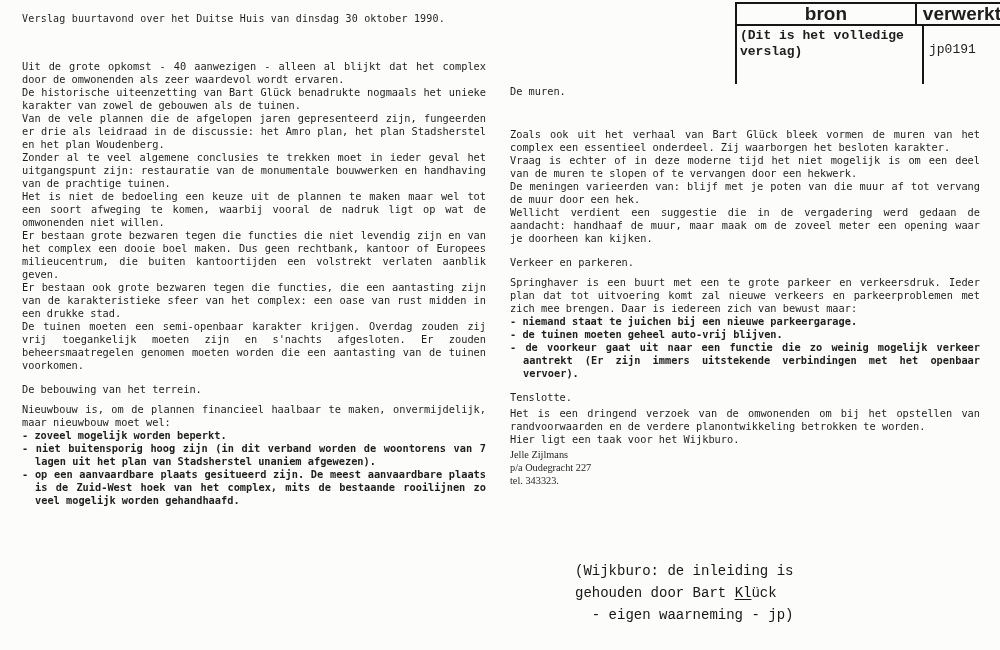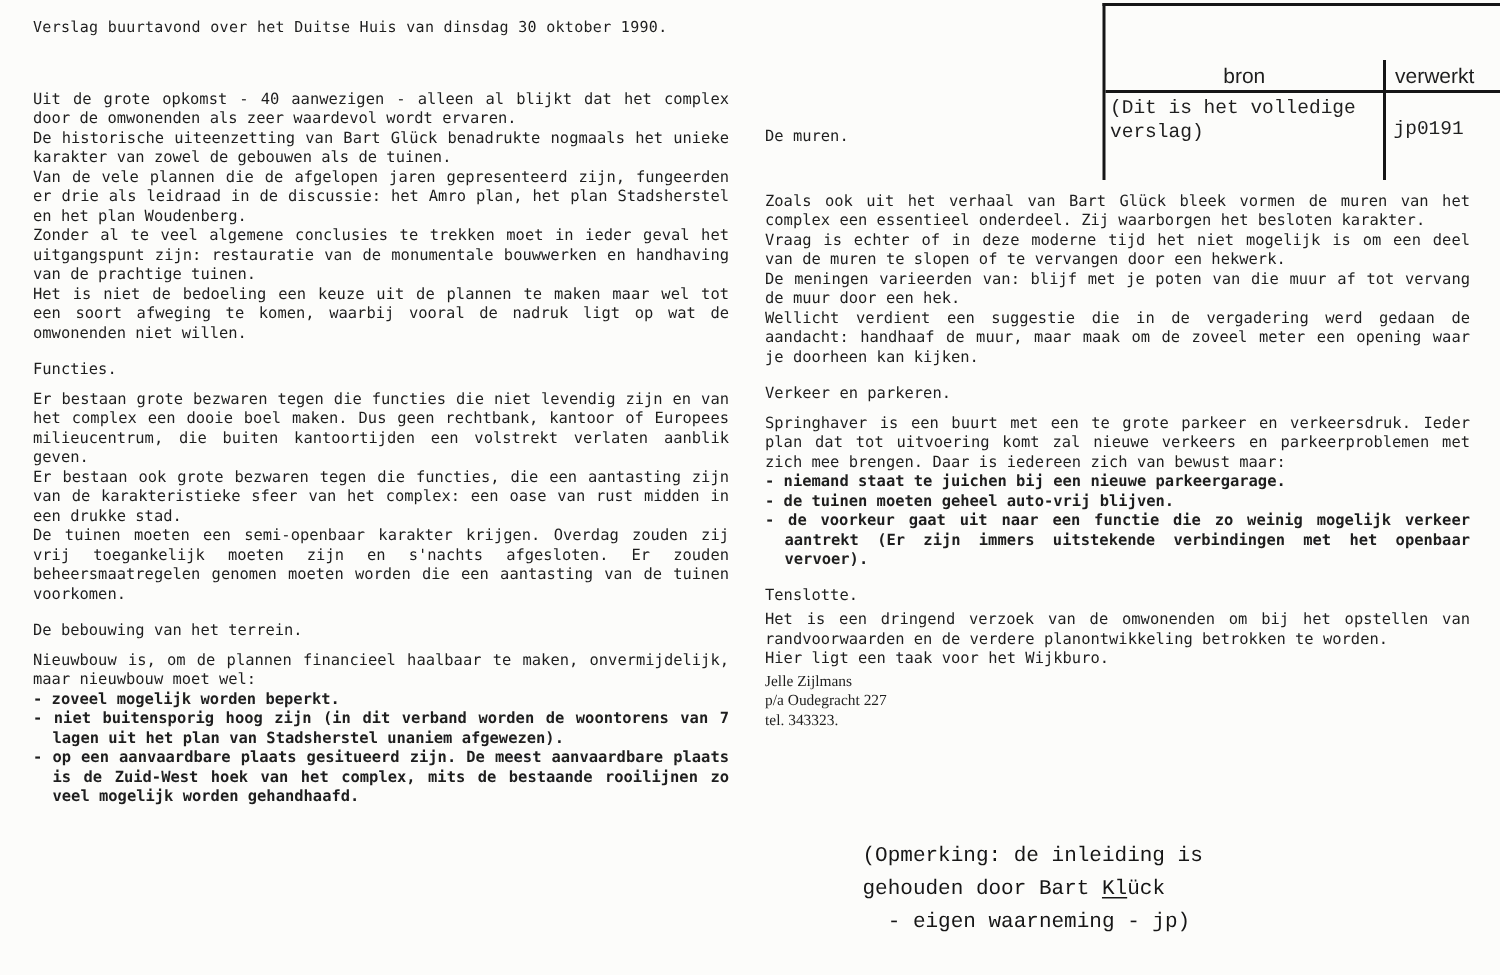--- a/index.html
+++ b/index.html
@@ -22,27 +22,27 @@
   
   .stamp{
     position:absolute;left:735px;top:2px;width:264px;
     border-top:2.5px solid #161616;border-left:2.5px solid #161616;
   }
   .st-row{display:flex;}
   .st-c1{width:187px;border-right:2.5px solid #161616;box-sizing:border-box;}
   .st-c2{flex:1;}
   .st-head{border-bottom:2.5px solid #161616;}
   .st-head .st-c1,.st-head .st-c2{
-    font-family:"Liberation Sans",sans-serif;font-weight:normal;
-    font-size:14px;line-height:20px;margin-top:36px;
+    font-family:"Liberation Sans",sans-serif;font-weight:bold;
+    font-size:19px;line-height:20px;
   }
   .st-head .st-c1{text-align:center;}
   .st-head .st-c2{padding-left:6px;}
   .st-body{height:58px;}
-  .st-body .st-c1{font-family:"Liberation Mono",monospace;font-size:13px;line-height:15.5px;padding:2px 2px 0 3px;}
+  .st-body .st-c1{font-family:"Liberation Mono",monospace;font-size:13px;line-height:15.5px;padding:2px 2px 0 3px;font-weight:bold;}
   .st-body .st-c2{font-family:"Liberation Mono",monospace;font-size:13px;padding:17px 0 0 5px;}
   
   .note{
     position:absolute;left:575px;top:560px;
     font-family:"Liberation Mono",monospace;font-size:14px;line-height:22px;color:#161616;
   }
   .note .l3{padding-left:2ch;}
   .note u{text-underline-offset:2px;}
 </style>
 </head>
@@ -65,21 +65,20 @@
     <div class="doc-title">Verslag buurtavond over het Duitse Huis van dinsdag 30 oktober 1990.</div>
 
     <div class="block">
       <p>Uit de grote opkomst - 40 aanwezigen - alleen al blijkt dat het complex door de omwonenden als zeer waardevol wordt ervaren.</p>
       <p>De historische uiteenzetting van Bart Glück benadrukte nogmaals het unieke karakter van zowel de gebouwen als de tuinen.</p>
       <p>Van de vele plannen die de afgelopen jaren gepresenteerd zijn, fungeerden er drie als leidraad in de discussie: het Amro plan, het plan Stadsherstel en het plan Woudenberg.</p>
       <p>Zonder al te veel algemene conclusies te trekken moet in ieder geval het uitgangspunt zijn: restauratie van de monumentale bouwwerken en handhaving van de prachtige tuinen.</p>
       <p>Het is niet de bedoeling een keuze uit de plannen te maken maar wel tot een soort afweging te komen, waarbij vooral de nadruk ligt op wat de omwonenden niet willen.</p>
     </div>
 
-    <h2 class="shead">Functies.</h2>
     <div class="block">
       <p>Er bestaan grote bezwaren tegen die functies die niet levendig zijn en van het complex een dooie boel maken. Dus geen rechtbank, kantoor of Europees milieucentrum, die buiten kantoortijden een volstrekt verlaten aanblik geven.</p>
       <p>Er bestaan ook grote bezwaren tegen die functies, die een aantasting zijn van de karakteristieke sfeer van het complex: een oase van rust midden in een drukke stad.</p>
     </div>
 
     <div class="block">
       <p>De tuinen moeten een semi-openbaar karakter krijgen. Overdag zouden zij vrij toegankelijk moeten zijn en s'nachts afgesloten. Er zouden beheersmaatregelen genomen moeten worden die een aantasting van de tuinen voorkomen.</p>
     </div>
 
     <h2 class="shead">De bebouwing van het terrein.</h2>
@@ -115,18 +114,18 @@
     </div>
 
     <div class="sig">
       <div>Jelle Zijlmans</div>
       <div>p/a Oudegracht 227</div>
       <div>tel. 343323.</div>
     </div>
   </div>
 
   <div class="note">
-    <div class="l1">(Opmerking: de inleiding is</div>
+    <div class="l1">(Wijkburo: de inleiding is</div>
     <div class="l2">gehouden door Bart <u>Kl</u>ück</div>
     <div class="l3">- eigen waarneming - jp)</div>
   </div>
 
 </div>
 
 </body></html>

